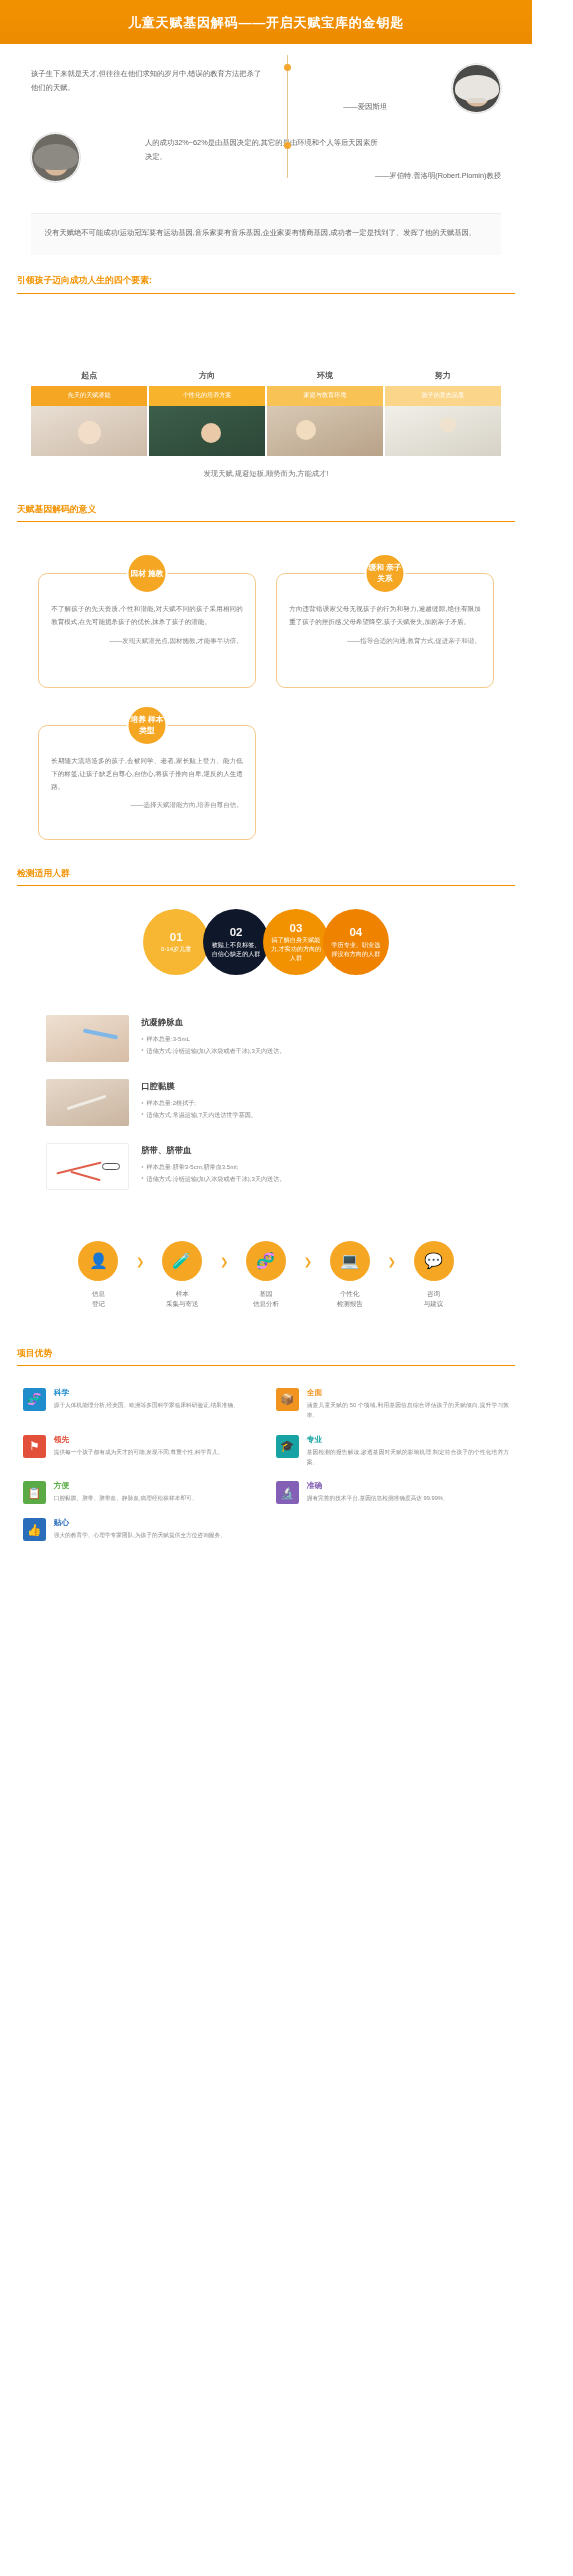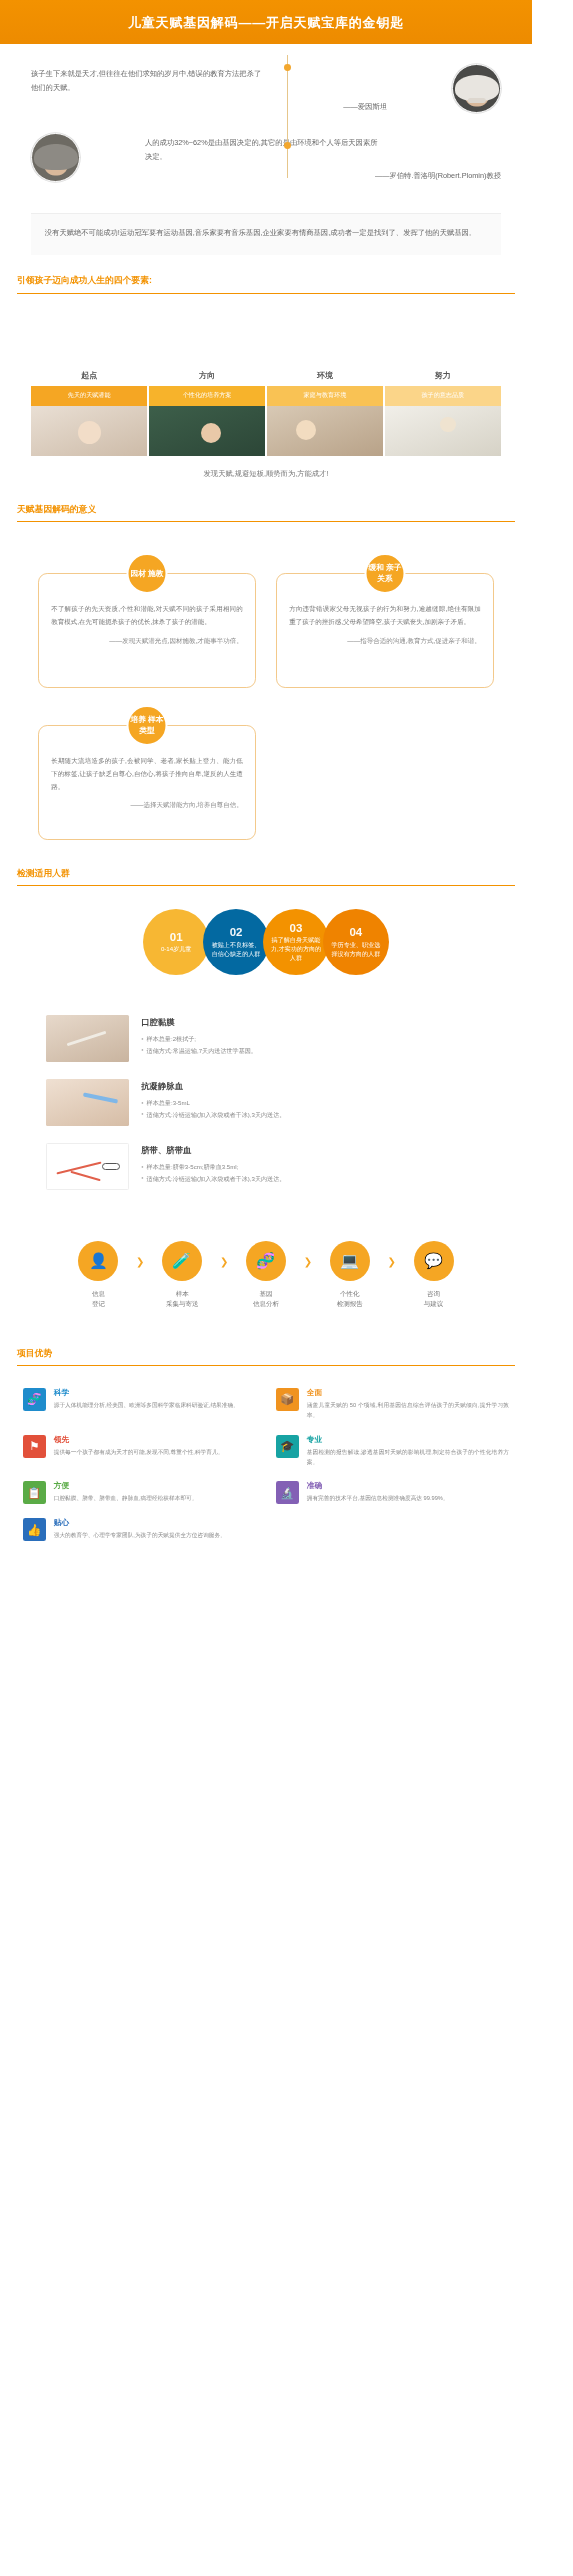--- a/index.html
+++ b/index.html
@@ -197,21 +197,21 @@
   .crowd-item {
     width: 66px; height: 66px; border-radius: 50%;
     display: flex; flex-direction: column;
     align-items: center; justify-content: center;
     color: #fff; text-align: center;
     margin-left: -6.1px;
     position: relative;
   }
   .crowd-item:first-child { margin-left: 0; }
   .c1 { background: #f7b733; }
-  .c2 { background: #0369a1; }
+  .c2 { background: #0f172a; }
   .c3 { background: #f39200; }
   .c4 { background: #ef8300; }
   .crowd-num { font-size: 11.5px; font-weight: bold; opacity: .95; margin-bottom: 2.3px; }
   .crowd-txt { font-size: 6.1px; line-height: 1.45; padding: 0 7.7px; }
 
   
   .samples { padding: 20px 46px 7.7px; }
   .sample-row {
     display: flex;
     align-items: flex-start;
@@ -414,40 +414,40 @@
       <div class="crowd-txt">搞了解自身天赋能力,才实功的方向的人群</div>
     </div>
     <div class="crowd-item c4">
       <div class="crowd-num">04</div>
       <div class="crowd-txt">学历专业、职业选择没有方向的人群</div>
     </div>
   </div>
 
   <div class="samples">
     <div class="sample-row">
+      <div class="sample-img si-blood">
+          <div class="needle"></div>
+        </div>
+      <div class="sample-text">
+        <div class="sample-name">抗凝静脉血</div>
+        <div class="sample-li">样本总量:3-5mL</div>
+        <div class="sample-li">适储方式:冷链运输(加入冰袋或者干冰),3天内送达。</div>
+      </div>
+    </div>
+    <div class="sample-row">
       <div class="sample-img si-swab">
           <div class="stick"></div>
         </div>
       <div class="sample-text">
         <div class="sample-name">口腔黏膜</div>
         <div class="sample-li">样本总量:2根拭子;</div>
         <div class="sample-li">适储方式:常温运输,7天内送达世学基因。</div>
       </div>
     </div>
     <div class="sample-row">
-      <div class="sample-img si-blood">
-          <div class="needle"></div>
-        </div>
-      <div class="sample-text">
-        <div class="sample-name">抗凝静脉血</div>
-        <div class="sample-li">样本总量:3-5mL</div>
-        <div class="sample-li">适储方式:冷链运输(加入冰袋或者干冰),3天内送达。</div>
-      </div>
-    </div>
-    <div class="sample-row">
       <div class="sample-img si-cord">
         <div class="c-line"></div>
         <div class="c-line2"></div>
         <div class="c-sciss"></div>
       </div>
       <div class="sample-text">
         <div class="sample-name">脐带、脐带血</div>
         <div class="sample-li">样本总量:脐带3-5cm;脐带血3.5ml;</div>
         <div class="sample-li">适储方式:冷链运输(加入冰袋或者干冰),3天内送达。</div>
       </div>

